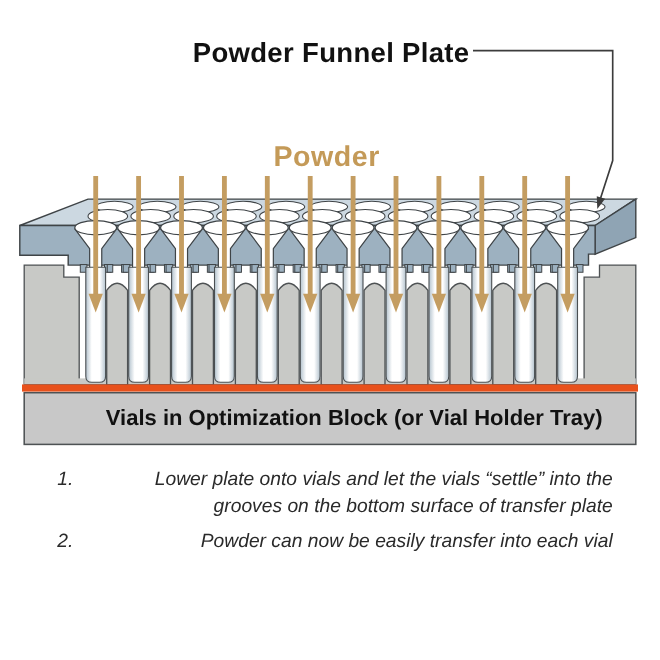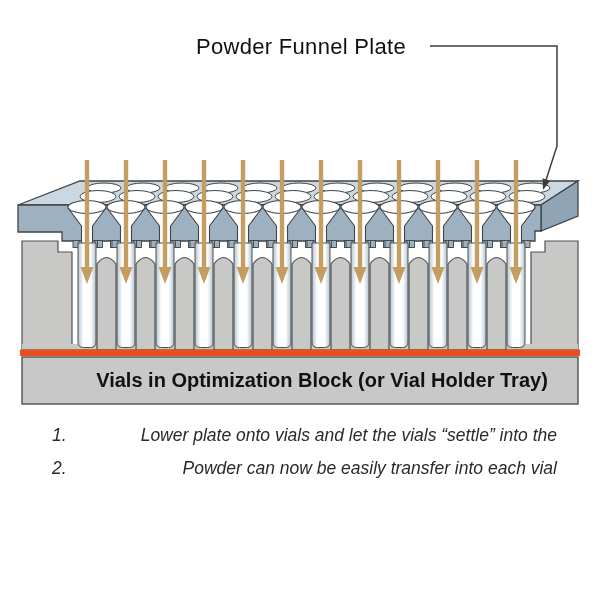--- a/index.html
+++ b/index.html
@@ -21,22 +21,22 @@
     left: 0; top: 0;
     width: 600px; height: 600px;
   }
   .overlay {
     position: absolute;
     white-space: nowrap;
   }
   .title {
     left: 151px; top: 34px; width: 300px;
     text-align: center;
-    font-size: 22px;
-    font-weight: normal;
+    font-size: 25px;
+    font-weight: bold;
     letter-spacing: 0.3px;
   }
   .powder {
     left: 197px; top: 127px; width: 200px;
     text-align: center;
     font-size: 26px;
     font-weight: bold;
     letter-spacing: 0.5px;
   }
   .block-label {
@@ -236,30 +236,32 @@
         <polygon points="509.5,267 522.5,267 516,284"></polygon>
       </g>
       <rect x="20" y="349.5" width="560" height="6.5" fill="#e8511c"></rect>
       <rect x="22" y="357" width="556" height="47" fill="#c8c8c8" stroke="#4e5254" stroke-width="1.4"></rect>
       <polyline points="430,46 557,46 557,146 546,180" fill="none" stroke="#3c3c3c" stroke-width="1.5"></polyline>
       <polygon points="543,190 550.1,180.7 542.5,178.3" fill="#3c3c3c"></polygon>
     </svg>
 
   <div class="overlay title" style="color: rgb(17, 17, 17);">Powder Funnel Plate</div>
 
+  <div class="overlay powder" style="color: rgb(196, 154, 88);">Powder</div>
 
   <div class="overlay block-label" style="color: rgb(17, 17, 17);">
     <span>Vials in Optimization Block (or Vial Holder Tray)</span>
   </div>
 
   <div class="overlay notes" style="color: rgb(42, 42, 42);">
     <div class="note">
       <span class="note-num">1.</span>
       <span class="note-body">
         <span>Lower plate onto vials and let the vials “settle” into the</span><br>
+        <span>grooves on the bottom surface of transfer plate</span>
       </span>
     </div>
     <div class="note">
       <span class="note-num">2.</span>
       <span class="note-body">
         <span>Powder can now be easily transfer into each vial</span>
       </span>
     </div>
   </div>
 

